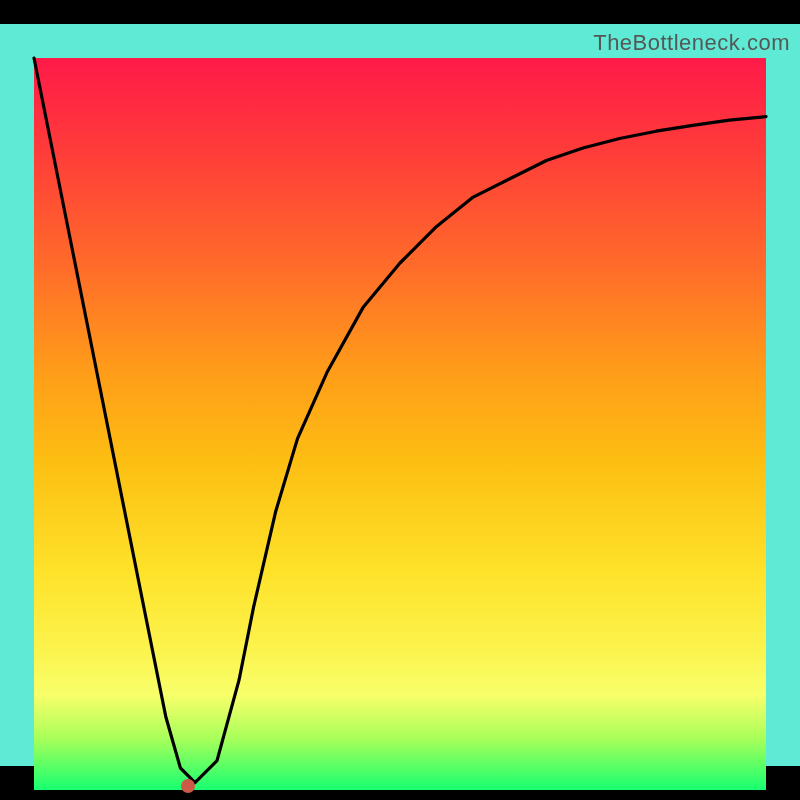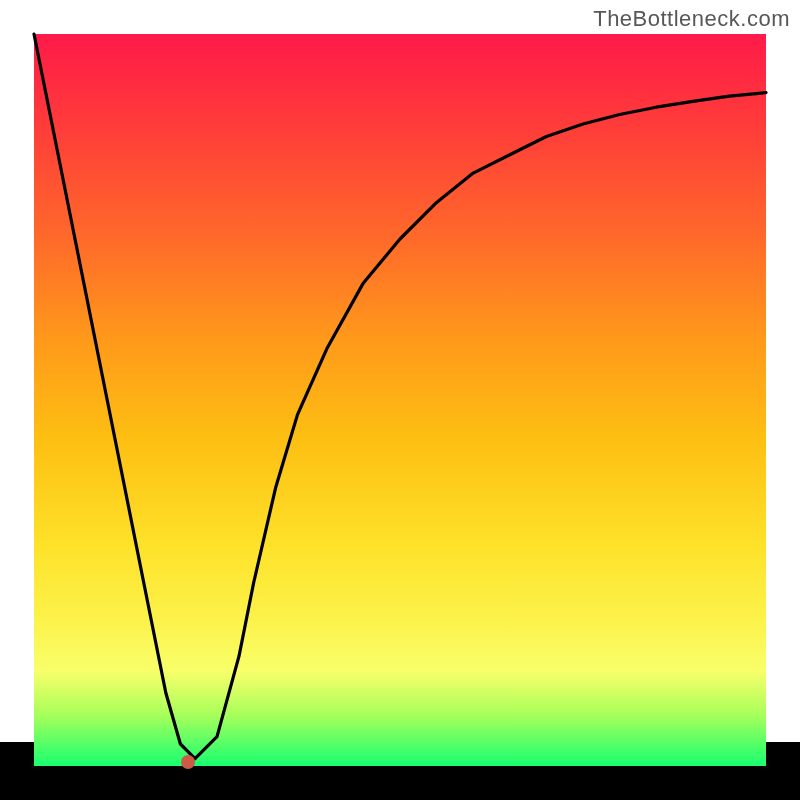--- a/index.html
+++ b/index.html
@@ -8,21 +8,22 @@
     width: 800px;
     height: 800px;
     background: #000;
     font-family: Arial, Helvetica, sans-serif;
     overflow: hidden;
   }
   .frame {
     position: relative;
     width: 800px;
     height: 742px;
-    background: #ffffff;
+    background: #5eead4;
+    margin-top: 24px;
   }
   .plot {
     position: absolute;
     left: 34px;
     top: 34px;
     width: 732px;
     height: 732px;
     
     background: linear-gradient(
       to bottom,

